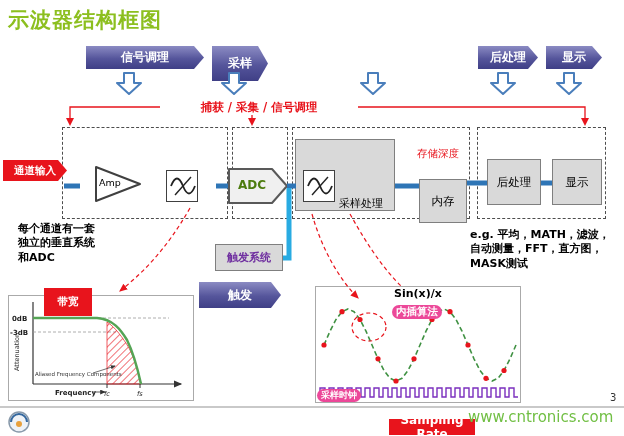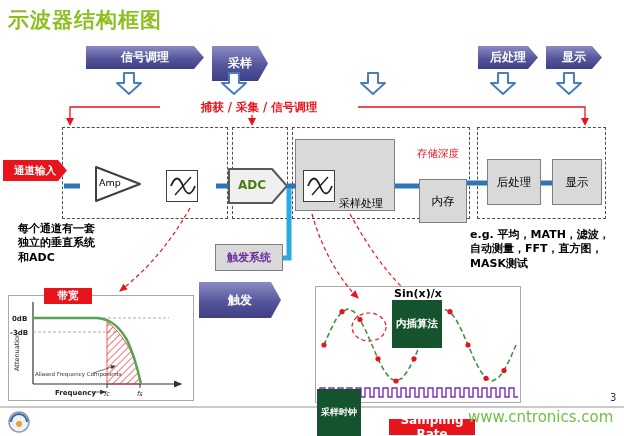--- a/index.html
+++ b/index.html
@@ -15,21 +15,21 @@
   .gbox{background:#d9d9d9;border:1.5px solid #7f7f7f;z-index:2;box-sizing:border-box;}
   .dashbox{border:1.5px dashed #4d4d4d;z-index:1;box-sizing:border-box;background:transparent;}
   .wbox{background:#fff;border:1.5px solid #404040;z-index:3;box-sizing:border-box;display:flex;align-items:center;justify-content:center;}
   .plabel{color:#7030a0;font-weight:bold;}
   .blabel{color:#000;font-weight:normal;}
   .redlabel{color:#e8141c;font-weight:normal;text-align:center;}
   .center{display:flex;align-items:center;justify-content:center;}
   .overlay{position:absolute;left:0;top:0;width:624px;height:436px;z-index:3;pointer-events:none;}
   .capture{color:#e8141c;font-weight:bold;font-size:11.5px;background:#fff;text-align:center;z-index:4;padding:0 3px;}
   .redtag{background:#e8141c;color:#fff;font-weight:bold;text-align:center;z-index:4;display:flex;align-items:center;justify-content:center;}
-  .ptag{background:#14532d;color:#fff;font-weight:bold;z-index:4;padding:17px 4px;}
+  .ptag{background:#ec4899;color:#fff;font-weight:bold;z-index:4;padding:0 4px;border-radius:8px;}
   .chart{background:#fff;border:1px solid #aaa;z-index:1;box-sizing:border-box;}
   .note{font-size:11px;font-weight:bold;color:#000;line-height:1.3;z-index:2;}
   .wm{color:#71bf44;font-size:15px;z-index:5;}
   .pageno{color:#333;font-size:10px;z-index:5;}
   .footline{background:#c9c9c9;z-index:1;}
 </style>
 </head>
 <body>
 
 <div class="slide">
@@ -101,21 +101,21 @@
   <div class="abs gbox center" style="left:487px;top:159px;width:54px;height:46px;">
     <span class="blabel" style="font-size:11.5px;">后处理</span>
   </div>
   <div class="abs gbox center" style="left:552px;top:159px;width:50px;height:46px;">
     <span class="blabel" style="font-size:11.5px;">显示</span>
   </div>
 
   <div class="abs gbox center" style="left:215px;top:244px;width:68px;height:27px;">
     <span class="plabel" style="font-size:11px;">触发系统</span>
   </div>
-  <div class="abs banner" style="left:199px;top:282px;width:82px;height:36px;">触发</div>
+  <div class="abs banner" style="left:199px;top:282px;width:82px;height:26px;">触发</div>
 
   <div class="abs note" style="left:2px;top:222px;width:80px;margin-left:16px;">每个通道有一套独立的垂直系统和ADC</div>
   <div class="abs note" style="left:470px;top:228px;width:142px;">e.g. 平均，MATH，滤波，自动测量，FFT，直方图，MASK测试</div>
 
   <div class="abs chart" style="left:8px;top:295px;width:186px;height:106px;">
     <svg width="184" height="104" viewBox="0 0 184 104">
       <defs>
         <pattern id="hatch" width="5" height="5" patternTransform="rotate(45)" patternUnits="userSpaceOnUse">
           <line x1="0" y1="0" x2="0" y2="5" stroke="#e8141c" stroke-width="1.2"></line>
         </pattern>
@@ -135,21 +135,21 @@
       <text x="1" y="39" font-size="7" font-weight="bold" fill="#222">-3dB</text>
       <text x="10" y="75" font-size="6.5" fill="#333" transform="rotate(-90 10 75)">Attenuation</text>
       <text x="26" y="80" font-size="5.5" fill="#333">Aliased Frequency Components</text>
       <line x1="84" y1="77" x2="106" y2="70" stroke="#333" stroke-width="0.7" marker-end="url(#bk)"></line>
       <text x="46" y="99" font-size="7" font-weight="bold" fill="#222">Frequency</text>
       <line x1="84" y1="96" x2="96" y2="96" stroke="#333" stroke-width="0.8" marker-end="url(#bk)"></line>
       <text x="95" y="100" font-size="6.5" font-style="italic" fill="#222">fc</text>
       <text x="128" y="100" font-size="6.5" font-style="italic" fill="#222">fs</text>
     </svg>
   </div>
-  <div class="abs redtag" style="left:44px;top:288px;width:48px;height:16px;font-size:10.5px;">带宽</div>
+  <div class="abs redtag" style="left:44px;top:288px;width:48px;height:28px;font-size:10.5px;">带宽</div>
 
   <div class="abs chart" style="left:315px;top:286px;width:206px;height:117px;">
     <svg width="204" height="115" viewBox="0 0 204 115">
       <polyline points="8,58 14,44.2 20,32.5 26,24.7 32,22 38,24.7 44,32.5 50,44.2 56,58 62,71.8 68,83.5 74,91.3 80,94 86,91.3 92,83.5 98,71.8 104,58 110,44.2 116,32.5 122,24.7 128,22 134,24.7 140,32.5 146,44.2 152,58 158,71.8 164,83.5 170,91.3 176,94 182,91.3 188,83.5 194,71.8 200,58" fill="none" stroke="#3f9142" stroke-width="1.6" stroke-dasharray="5 3"></polyline>
       <g fill="#e8141c">
         <circle cx="8" cy="58" r="2.6"></circle>
           <circle cx="26" cy="24.7" r="2.6"></circle>
           <circle cx="44" cy="32.5" r="2.6"></circle>
         <circle cx="62" cy="71.8" r="2.6"></circle>
           <circle cx="80" cy="94" r="2.6"></circle>

